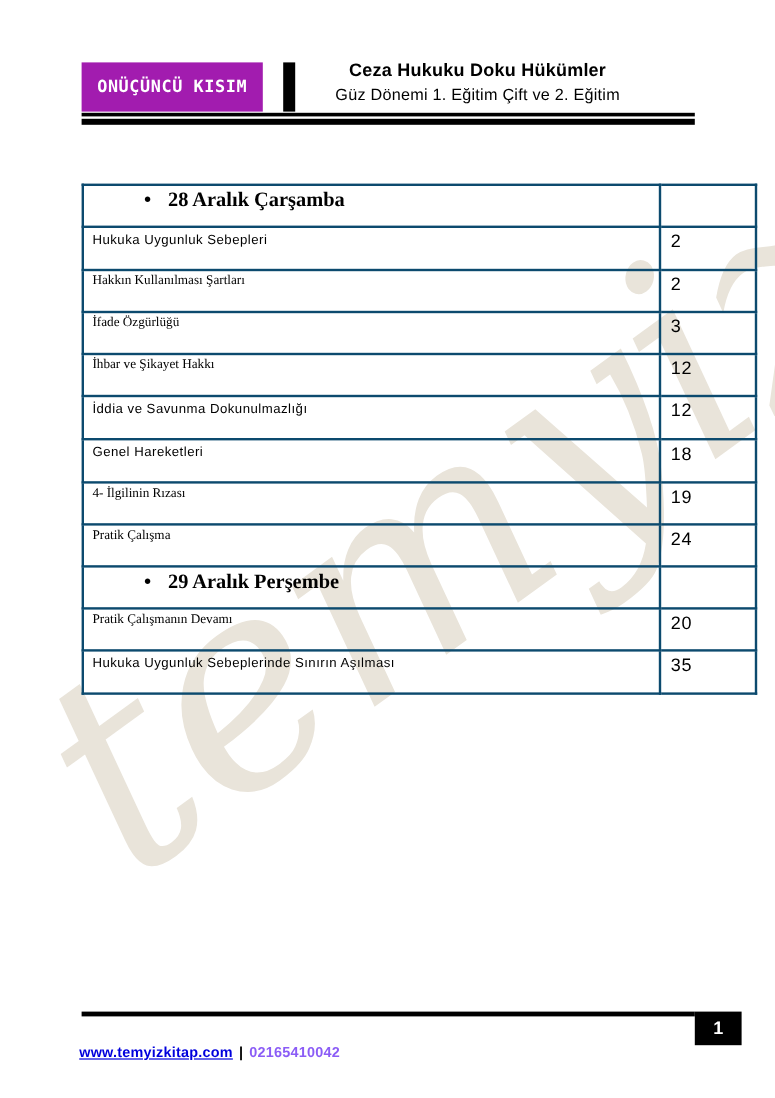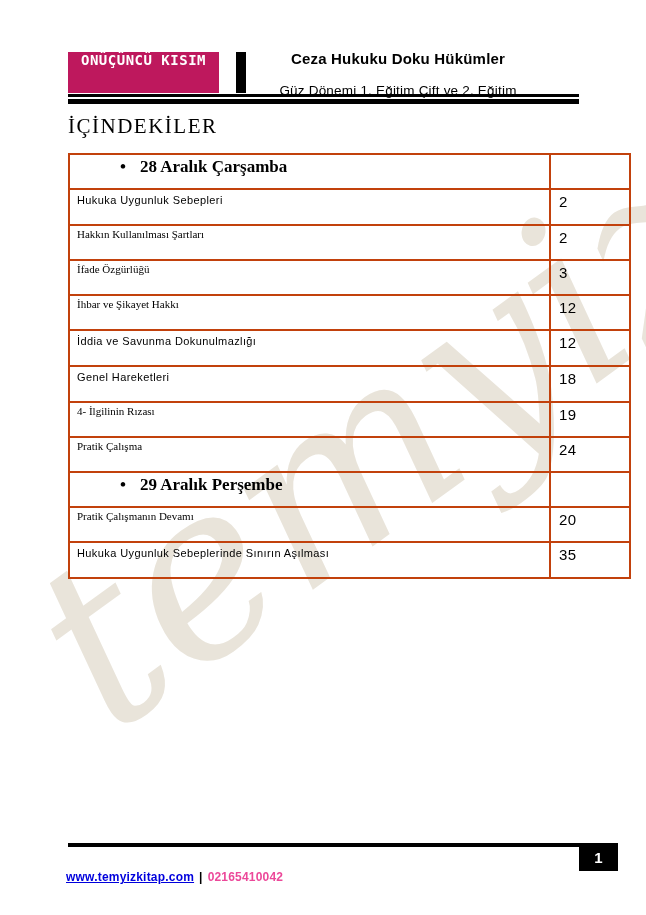--- a/index.html
+++ b/index.html
@@ -4,28 +4,28 @@
 <style>
   html,body { margin:0; padding:0; background:#ffffff; }
   .page {
     position:relative; width:646px; height:915px; background:#ffffff;
     overflow:hidden; color:#000; font-family:"Liberation Sans", sans-serif;
   }
 
   
   .kisim-box {
     position:absolute; left:68px; top:52px; width:151px; height:41px;
-    background:#be185d; color:#fff; display:flex; justify-content:center;
+    background:#a21caf; color:#fff; display:flex; align-items:center; justify-content:center;
     font-family:"DejaVu Sans Mono", monospace; font-weight:bold; font-size:14px;
     letter-spacing:0.5px; white-space:nowrap;
   }
   .kisim-endcap { position:absolute; left:236px; top:52px; width:10px; height:41px; background:#000; }
   .header-text { position:absolute; left:233px; top:50px; width:330px; text-align:center; }
   .header-title { font-weight:bold; font-size:15px; letter-spacing:0.2px; }
-  .header-subtitle { font-size:13.5px; margin-top:16px; letter-spacing:0.2px; }
+  .header-subtitle { font-size:13.5px; margin-top:4px; letter-spacing:0.2px; }
   .rule-thin  { position:absolute; left:68px; top:94px;  width:511px; height:3px; background:#000; }
   .rule-thick { position:absolute; left:68px; top:99px;  width:511px; height:5px; background:#000; }
 
   
   .page-heading {
     position:absolute; left:68px; top:114px;
     font-family:"Liberation Serif", serif; font-size:21px; letter-spacing:1.5px;
   }
 
   
@@ -34,62 +34,61 @@
     font-family:"DejaVu Serif", serif; font-style:italic; font-size:235px; line-height:1;
     color:#e9e4da; transform:rotate(-36deg); transform-origin:50% 50%;
     pointer-events:none; user-select:none; white-space:nowrap;
   }
 
   
   .toc {
     position:absolute; left:68px; top:153px; z-index:1;
     border-collapse:collapse; background:transparent; table-layout:fixed;
   }
-  .toc td { border:2px solid #c2410c; vertical-align:top; height:30px; }
+  .toc td { border:2px solid #0c4a6e; vertical-align:top; height:30px; }
   .label-cell { width:425px; padding:2px 4px 0 7px; }
   .page-cell  {
     width:66px; padding:3px 4px 0 8px;
     font-family:"Liberation Sans", sans-serif; font-size:15px; letter-spacing:0.5px;
   }
   .label-cell.serif { font-family:Liberation Serif, serif; font-size:11px;margin-left:32px; }
   .label-cell.sans  { font-family:Liberation Sans, sans-serif; font-size:11px; letter-spacing:0.4px; padding-top:4px; }
   .label-cell.section { font-family:"Liberation Serif", serif; font-weight:bold; font-size:17px; padding-left:50px; }
   .bullet { margin-right:14px; }
 
   
   .footer-rule { position:absolute; left:68px; top:843px; width:511px; height:4px; background:#000; }
   .page-num-box {
     position:absolute; left:579px; top:843px; width:39px; height:28px; background:#000;
     color:#fff; display:flex; align-items:center; justify-content:center;
     font-weight:bold; font-size:15px;
   }
   .footer-line { position:absolute; left:66px; top:870px; font-size:12px; font-weight:bold; letter-spacing:0.2px; white-space:nowrap; }
   .footer-link { text-decoration:underline; cursor:pointer; }
   .footer-sep { color:#000; margin:0 5px; font-weight:bold; }
-  .footer-phone { color:#ec4899; }
+  .footer-phone { color:#8b5cf6; }
 </style>
 </head>
 <body>
 
 <div class="page">
 
   <div class="kisim-box">
     <span>ONÜÇÜNCÜ KISIM</span>
   </div>
   <div class="kisim-endcap"></div>
 
   <div class="header-text">
     <div class="header-title">Ceza Hukuku Doku Hükümler</div>
     <div class="header-subtitle">Güz Dönemi 1. Eğitim Çift ve 2. Eğitim</div>
   </div>
 
   <div class="rule-thin"></div>
   <div class="rule-thick"></div>
 
-  <div class="page-heading">İÇİNDEKİLER</div>
 
   <div class="watermark">temyiz</div>
 
   <table class="toc">
     <tbody>
         <tr>
           <td class="label-cell section"><span class="bullet">•</span><span>28 Aralık Çarşamba</span></td>
           <td class="page-cell"></td>
         </tr>
         <tr>

